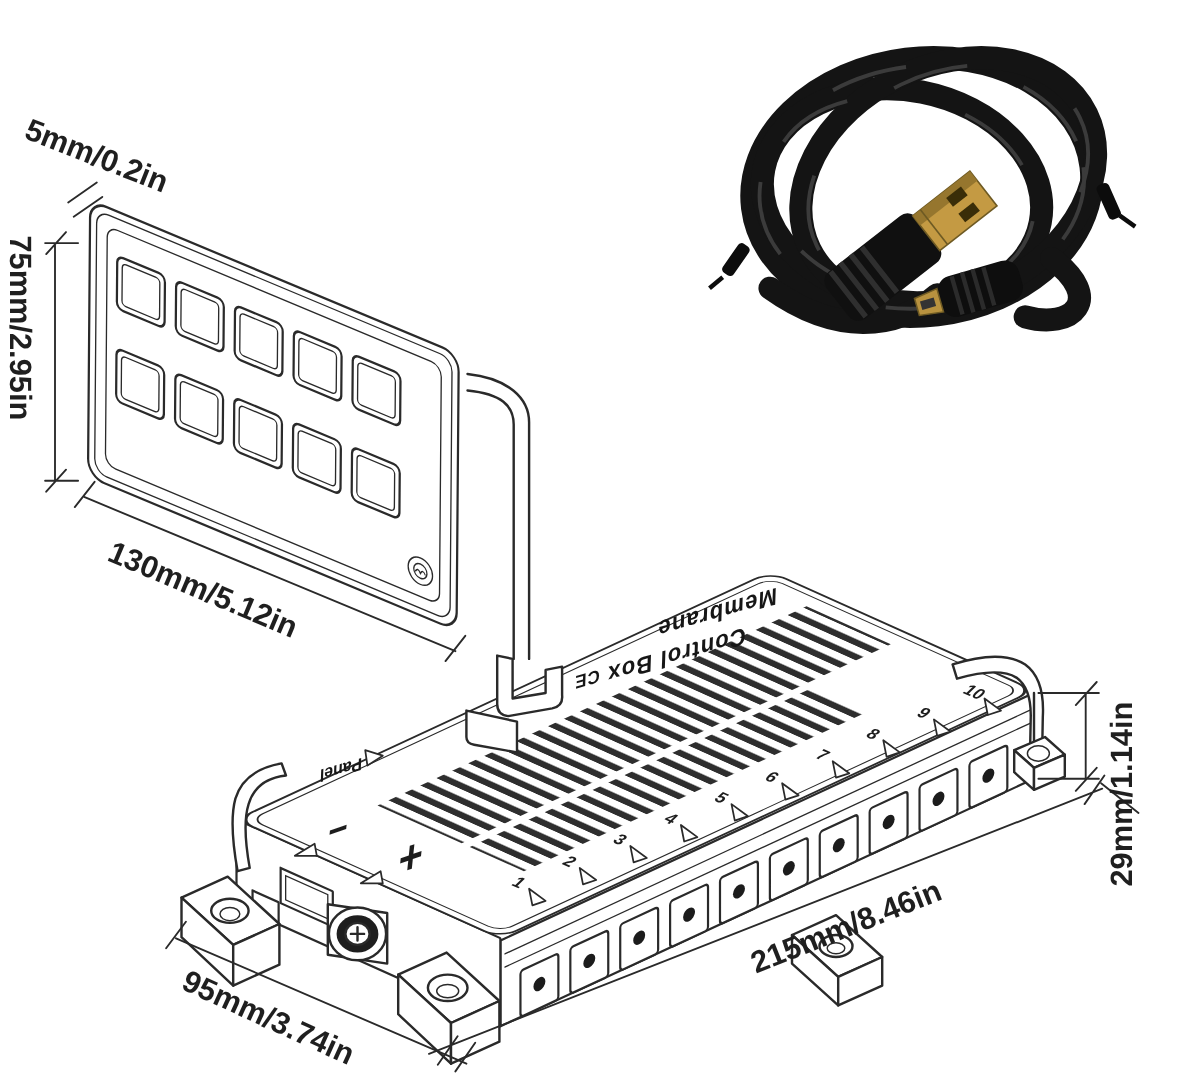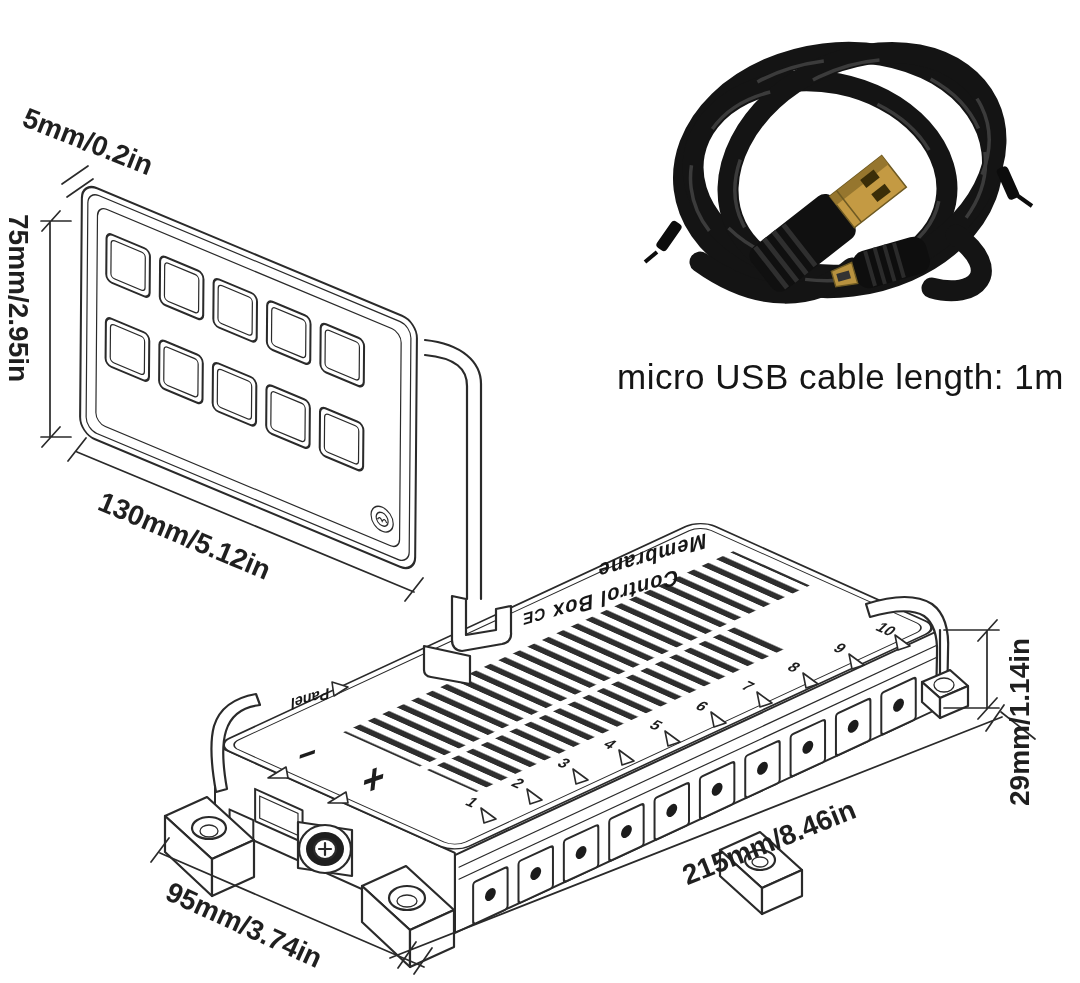--- a/index.html
+++ b/index.html
@@ -284,21 +284,20 @@
 
     <path d="M390,958 L1002,717 M398,968 L416,942 M414,974 L432,948 M986,731 L1004,705"></path>
 
     <path d="M160,853 L424,967 M151,862 L169,838"></path>
   </g>
 </svg>
 
 <div class="label dim" style="left:30px;top:102px;transform:rotate(21.5deg);">5mm/0.2in</div>
 <div class="label dim" style="left:34px;top:214px;transform:rotate(90deg);">75mm/2.95in</div>
 <div class="label dim" style="left:106px;top:486px;transform:rotate(22.8deg);">130mm/5.12in</div>
-<div class="label caption" style="left:617px;top:357px;">micro USB cable length: 1m</div>
 <div class="label dim" style="left:1004px;top:806px;transform:rotate(-90deg);">29mm/1.14in</div>
 <div class="label dim" style="left:678px;top:862px;transform:rotate(-21.8deg);">215mm/8.46in</div>
 <div class="label dim" style="left:174px;top:876px;transform:rotate(24.5deg);">95mm/3.74in</div>
 
 <div class="boxprint bp-main" style="left:652px;top:556px;">Membrane</div>
 <div class="boxprint bp-main" style="left:600px;top:599px;">
   <span>Control Box</span><span class="ce">CE</span>
 </div>
 <div class="boxprint bp-small" style="left:310px;top:699px;">Panel</div>
 

